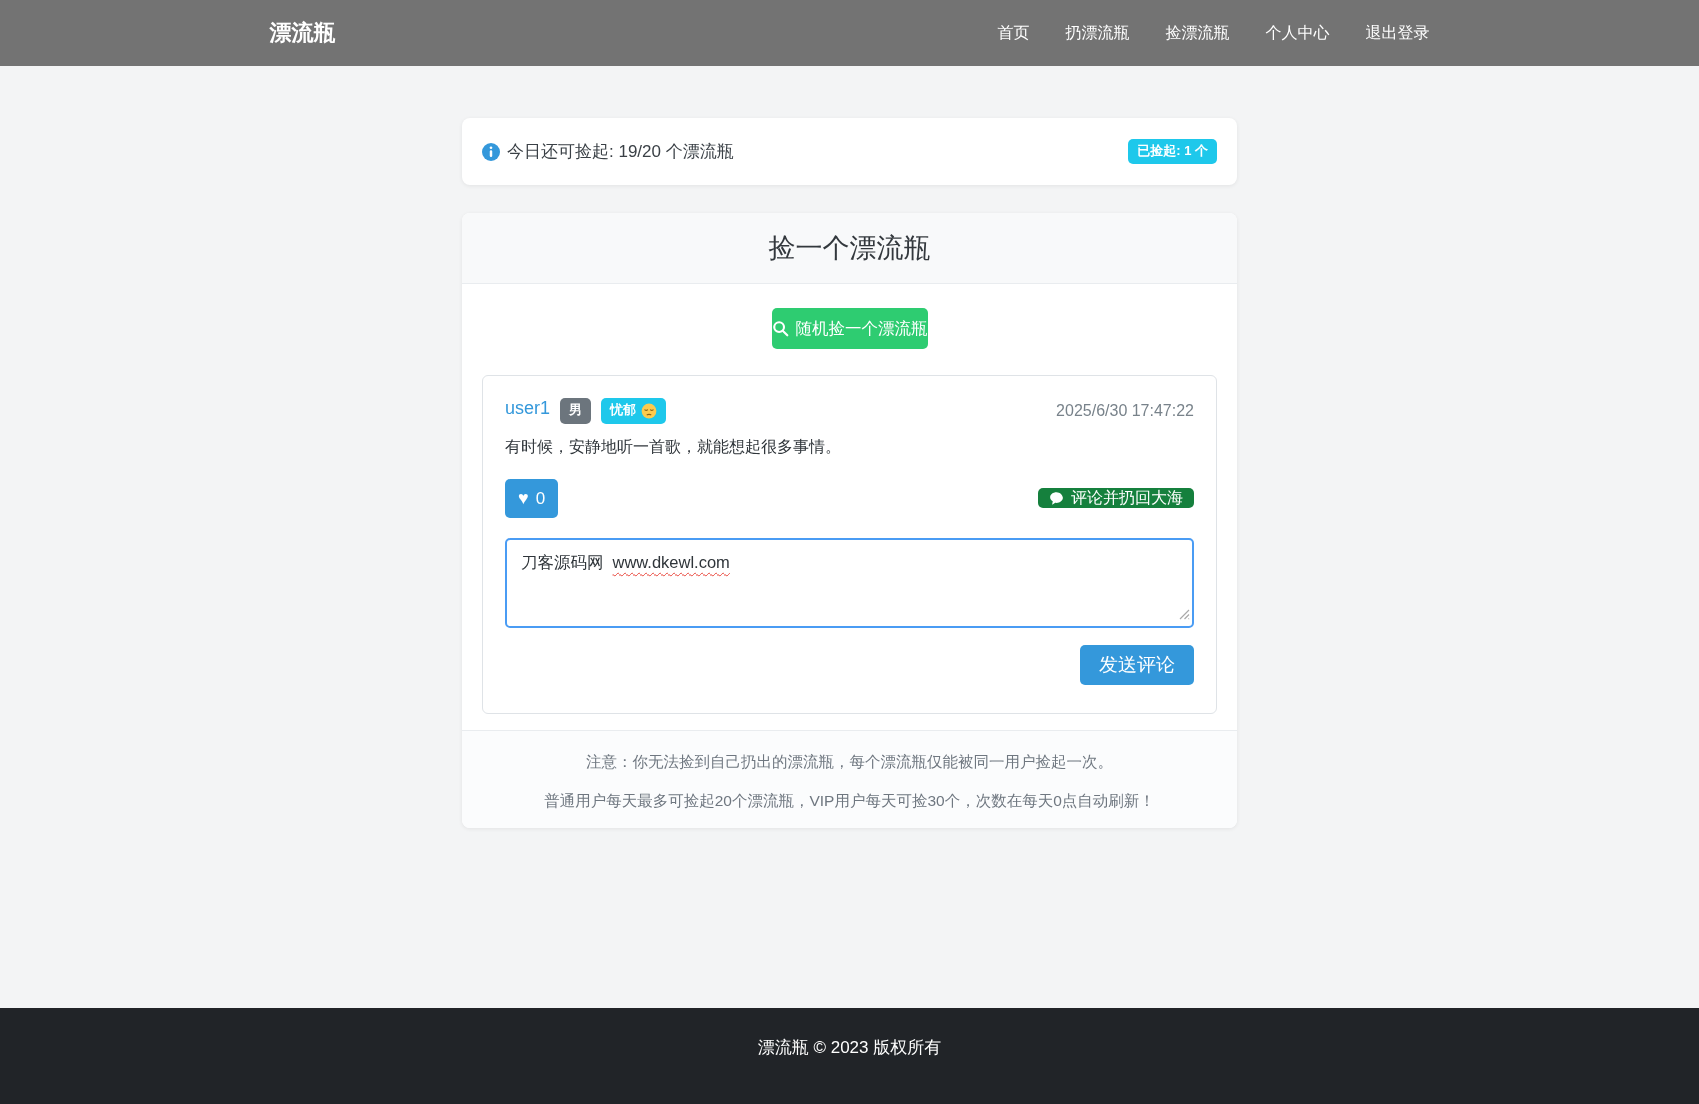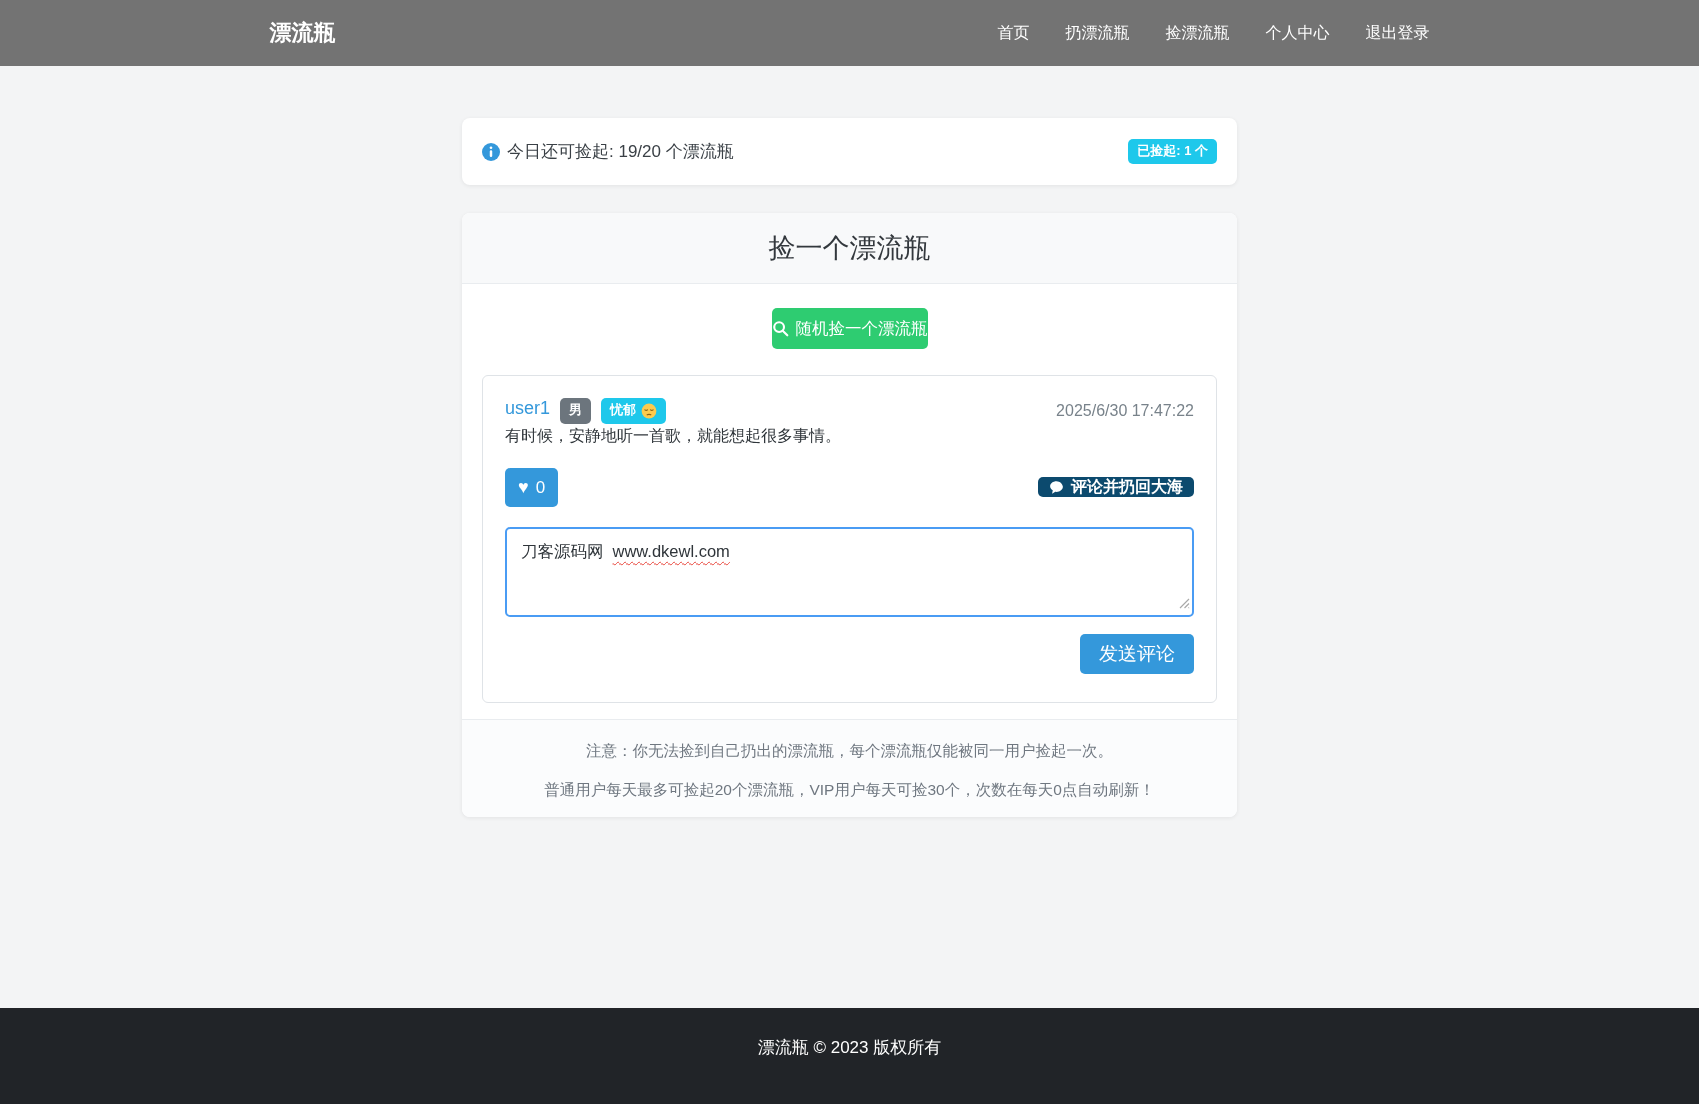--- a/index.html
+++ b/index.html
@@ -47,30 +47,30 @@
     padding: 17px 20px; text-align: center; font-size: 27px; font-weight: 400; color: #33383d;
   }
   .card-body { padding: 24px 20px 16px; }
 
   .btn {
     border: none; cursor: pointer; color: #fff; border-radius: 5px;
     font-family: inherit; display: inline-flex; align-items: center; gap: 7px; line-height: 1.25;
   }
   .btn-random { background: #2ecc71; font-size: 16.5px; padding: 10px 0; margin: 0 auto; display: flex; width: max-content; }
   .btn-like { background: #3498db; font-size: 17px; padding: 9px 13px; }
-  .btn-comment { background: #0c4a6e; font-size: 16px; padding: 0 11px; font-weight: bold; }
+  .btn-comment { background: #15803d; font-size: 16px; padding: 0 11px; }
   .btn-send { background: #3498db; font-size: 19px; padding: 8px 19px; }
 
   
   .bottle-box { margin-top: 26px; border: 1px solid #dfe3e7; border-radius: 6px; padding: 22px 22px 28px; }
   .bottle-head { display: flex; align-items: center; justify-content: space-between; }
   .bottle-user { display: flex; gap: 10px; }
   .username { color: #3498db; font-size: 18px; }
   .bottle-time { color: #78828a; font-size: 16px; margin-left: 34px; }
-  .bottle-message { margin-top: 2px; font-size: 16px; color: #2f353a; }
+  .bottle-message { margin-top: 13px; font-size: 16px; color: #2f353a; }
   .bottle-actions { margin-top: 21px; display: flex; justify-content: space-between; align-items: center; }
   .heart { font-size: 18px; line-height: 1; }
 
   .comment-box {
     margin-top: 20px; border: 2px solid #4a9cf4; border-radius: 5px; background: #fff;
     min-height: 90px; padding: 12px 14px; font-size: 16.5px; color: #2f353a;
     position: relative; cursor: text;
   }
   .wavy {
     margin-left: 9px;

